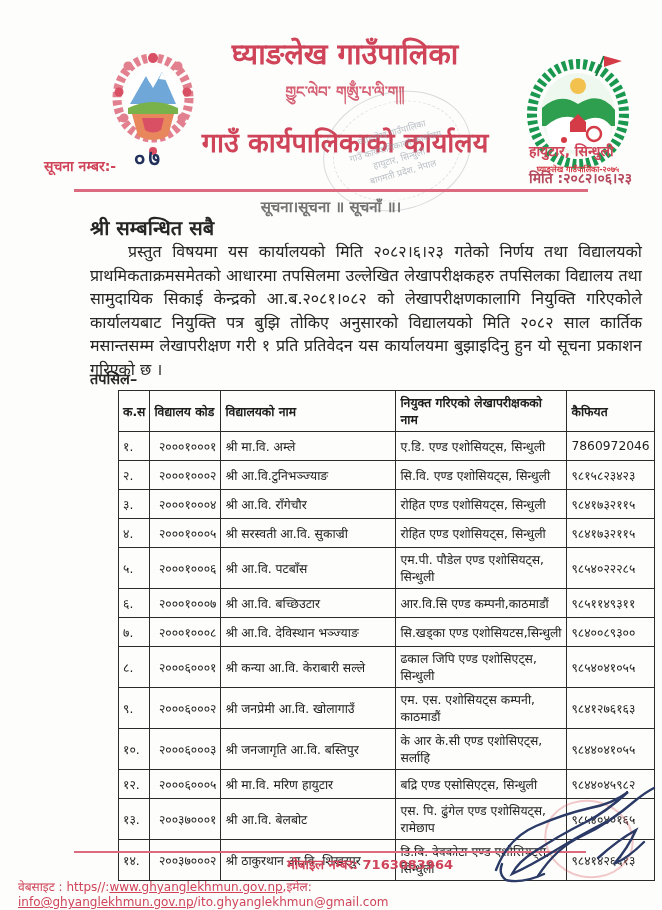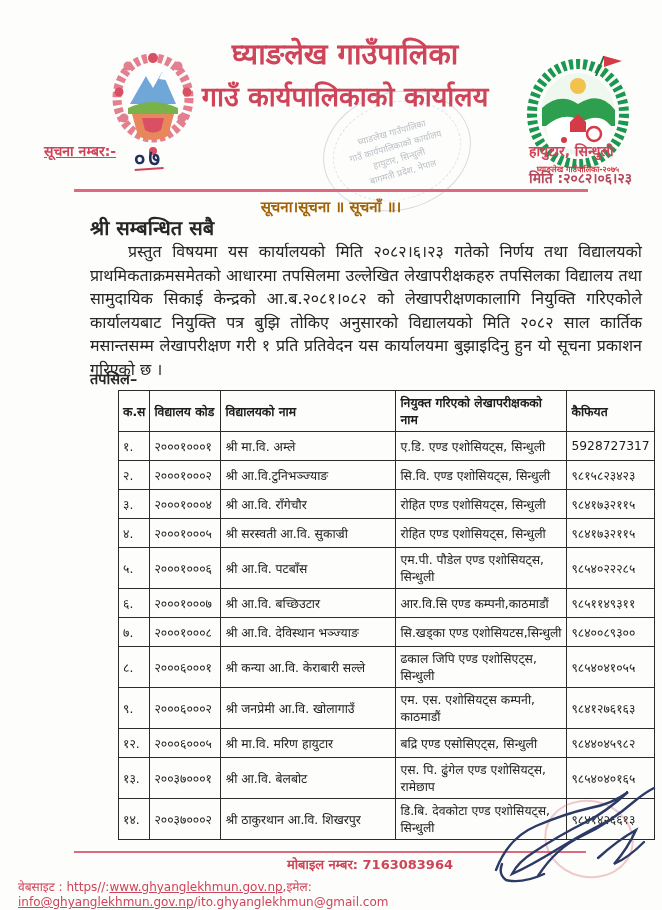--- a/index.html
+++ b/index.html
@@ -9,57 +9,57 @@
     font-family:"DejaVu Sans","Liberation Sans",sans-serif;
     color:#262626;
   }
   
   .emblem{position:absolute;}
   .title-block{position:absolute;left:110px;top:38px;width:470px;text-align:center;}
   .muni-name{font-size:29px;font-weight:bold;color:#cf4459;line-height:1.15;}
   .tibetan{font-size:15px;font-weight:bold;color:#d56073;margin-top:4px;}
   .office-name{font-size:27px;font-weight:bold;color:#cf4459;margin-top:6px;}
   .ref-left{position:absolute;left:44px;top:138px;font-size:14px;font-weight:bold;color:#cf4459;line-height:1.9;}
-  .notice-no-wrap{display:flex;align-items:flex-start;text-decoration:underline;}
+  .notice-no-wrap{display:flex;align-items:flex-end;}
   .hand{font-family:"DejaVu Serif","Liberation Serif",serif;font-size:22px;color:#22305c;
         letter-spacing:3px;margin-left:18px;transform:rotate(-4deg);font-weight:bold;}
   .ref-right{position:absolute;right:30px;top:138px;font-size:14px;font-weight:bold;color:#cf4459;
              text-align:left;line-height:1.9;}
   .date-line{color:#b5485c;}
   .stamp{
     position:absolute;left:322px;top:92px;width:150px;height:118px;
     transform:rotate(-16deg);opacity:.6;color:#8d97a2;text-align:center;
     font-size:9px;line-height:1.5;padding-top:34px;box-sizing:border-box;
   }
   .stamp:before{content:"";position:absolute;inset:0;border:1.5px solid rgba(130,140,150,.5);
     border-radius:50%;}
   .stamp:after{content:"";position:absolute;inset:10px;border:1px dashed rgba(130,140,150,.4);
     border-radius:50%;}
   .rule{position:absolute;left:74px;width:514px;height:2.5px;background:#dd6b80;}
   .rule.top{top:189px;}
   .rule.bottom{top:851px;width:512px;height:1.6px;}
   .banner{position:absolute;left:0;top:196px;width:100%;text-align:center;
-          font-size:15px;font-weight:bold;color:#a16207;}
+          font-size:15px;font-weight:bold;color:#737373;}
   
   .salutation{position:absolute;left:90px;top:214px;font-size:20px;font-weight:bold;}
   .paragraph{position:absolute;left:90px;top:240px;width:552px;font-size:16px;
              line-height:23.5px;text-align:justify;text-indent:38px;font-weight:500;}
   .tapasil{position:absolute;left:90px;top:368px;font-size:14.5px;font-weight:bold;}
   
   .audit-table{position:absolute;left:118px;top:390px;border-collapse:collapse;
                font-size:12.3px;color:#1d1d1d;}
   .audit-table th,.audit-table td{border:1.3px solid #2b2b2b;padding:3px 4px;vertical-align:middle;}
   .audit-table th{font-weight:bold;text-align:left;height:24px;}
   .audit-table td{height:22px;}
   .col-sn{width:20px;}
   .col-code{width:62px;}
   .col-school{width:166px;}
   .col-auditor{width:162px;}
   .col-remark{width:62px;}
-  td.code{text-align:left;}
+  td.code{text-align:right;}
   
   .mobile-line{position:absolute;left:0;top:855px;width:740px;text-align:center;
                font-size:13px;font-weight:bold;color:#cf4459;}
   .web-line{position:absolute;left:18px;top:878px;width:640px;font-size:12px;
             font-weight:normal;color:#cf4459;}
   .web-line a{color:#cf4459;text-decoration:underline;}
   .plain{text-decoration:none !important;}
   .signature{position:absolute;right:-6px;top:778px;width:190px;height:120px;}
   .sig-stamp{position:absolute;right:28px;top:800px;width:86px;height:74px;
              border:2px solid rgba(215,80,85,.30);border-radius:50%;transform:rotate(12deg);}
@@ -100,20 +100,21 @@
       <path d="M26 74 Q45 58 62 70 Q80 60 91 74 L88 92 Q58 104 29 92 Z" fill="#ffffff"></path>
       <path d="M50 70 L58 62 L66 70 L66 80 L50 80 Z" fill="#d43b46"></path>
       <circle cx="74" cy="82" r="7" fill="none" stroke="#d43b46" stroke-width="2.5"></circle>
       <circle cx="44" cy="88" r="3" fill="#d43b46"></circle>
       <text x="58" y="120" text-anchor="middle" font-size="8" fill="#d43b46" font-weight="bold">घ्याङलेख गाउँपालिका-२०७५</text>
     </g>
   </svg>
 
   <div class="title-block">
     <div class="muni-name">घ्याङलेख गाउँपालिका</div>
+    <div class="tibetan">གྱུང་ལེབ་ གཨུྃ་པ་ལི་ག༎</div>
     <div class="office-name">गाउँ कार्यपालिकाको कार्यालय</div>
   </div>
 
   <div class="stamp">
     <div>घ्याङलेख गाउँपालिका</div>
     <div>गाउँ कार्यपालिकाको कार्यालय</div>
     <div>हायुटार, सिन्धुली</div>
     <div>बागमती प्रदेश, नेपाल</div>
   </div>
 
@@ -145,21 +146,21 @@
         <th class="col-auditor">नियुक्त गरिएको लेखापरीक्षकको नाम</th>
         <th class="col-remark">कैफियत</th>
       </tr>
     </thead>
     <tbody>
     <tr>
       <td>१.</td>
       <td class="code">२०००१०००१</td>
       <td>श्री मा.वि. अम्ले</td>
       <td>ए.डि. एण्ड एशोसियट्स, सिन्धुली</td>
-      <td>5928727317</td>
+      <td>7860972046</td>
     </tr>
 
     <tr>
       <td>२.</td>
       <td class="code">२०००१०००२</td>
       <td>श्री आ.वि.टुनिभञ्ज्याङ</td>
       <td>सि.वि. एण्ड एशोसियट्स, सिन्धुली</td>
       <td>९८१५८२३४२३</td>
     </tr>
 
@@ -212,20 +213,27 @@
     </tr>
 
     <tr>
       <td>९.</td>
       <td class="code">२०००६०००२</td>
       <td>श्री जनप्रेमी आ.वि. खोलागाउँ</td>
       <td>एम. एस. एशोसियट्स कम्पनी, काठमाडौं</td>
       <td>९८४१२७६१६३</td>
     </tr>
 
+    <tr>
+      <td>१०.</td>
+      <td class="code">२०००६०००३</td>
+      <td>श्री जनजागृति आ.वि. बस्तिपुर</td>
+      <td>के आर के.सी एण्ड एशोसिएट्स, सर्लाहि</td>
+      <td>९८४४०४१०५५</td>
+    </tr>
 
 
     <tr>
       <td>१२.</td>
       <td class="code">२०००६०००५</td>
       <td>श्री मा.वि. मरिण हायुटार</td>
       <td>बद्रि एण्ड एसोसिएट्स, सिन्धुली</td>
       <td>९८४४०४५९८२</td>
     </tr>
 

